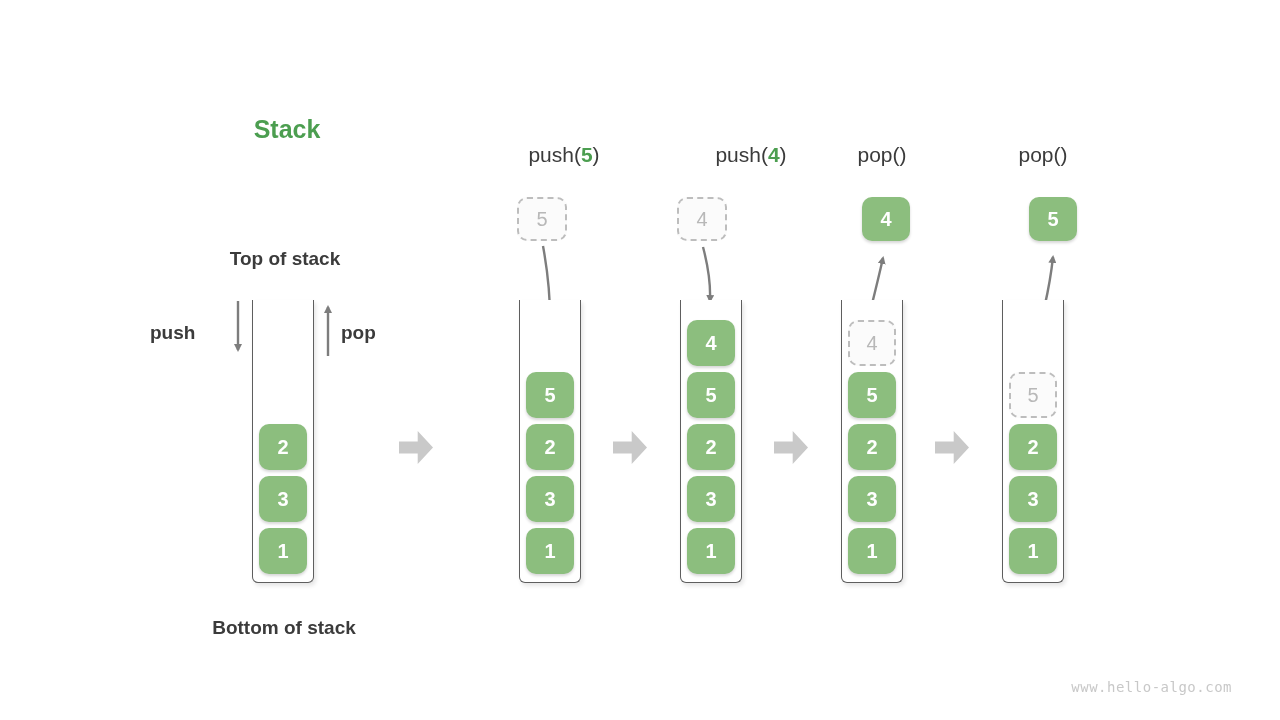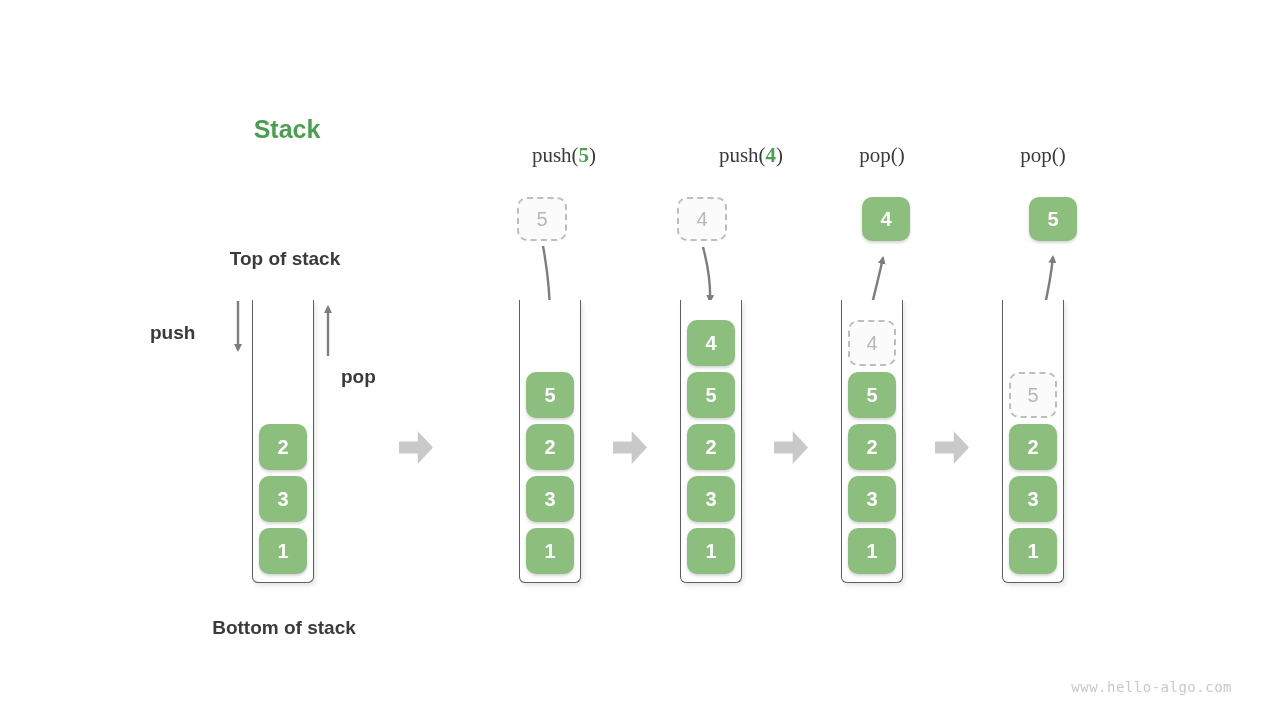--- a/index.html
+++ b/index.html
@@ -13,25 +13,25 @@
     position:absolute;left:220px;top:113px;width:130px;margin:2px;text-align:center;
     font-size:25px;font-weight:bold;color:var(--accent-green,#4c9e50);
   }
   .lbl{
     position:absolute;font-size:19px;font-weight:bold;color:var(--text-dark,#3b3b3b);
     white-space:nowrap;
   }
   .top-label{left:180px;top:248px;width:210px;text-align:center;}
   .bottom-label{left:179px;top:617px;width:210px;text-align:center;}
   .push-label{left:150px;top:322px;width:74px;}
-  .pop-label{left:341px;top:322px;margin-top:44px;}
+  .pop-label{left:341px;top:322px;}
 
   .op{
     position:absolute;top:143px;transform:translateX(-50%);
-    font-family:Liberation Serif, serif;
+    font-family:Liberation Sans, sans-serif;
     font-size:21px;color:var(--text-dark,#3b3b3b);white-space:nowrap;
   }
   .op .arg{color:var(--accent-green,#4c9e50);font-weight:bold;}
 
   .bucket{
     position:absolute;top:300px;width:62px;height:283px;box-sizing:border-box;
     background:#fff;border:1.6px solid #5e5e5e;border-top:none;
     border-radius:0 0 6px 6px;box-shadow:2px 3px 4px rgba(0,0,0,0.10);
   }
 

